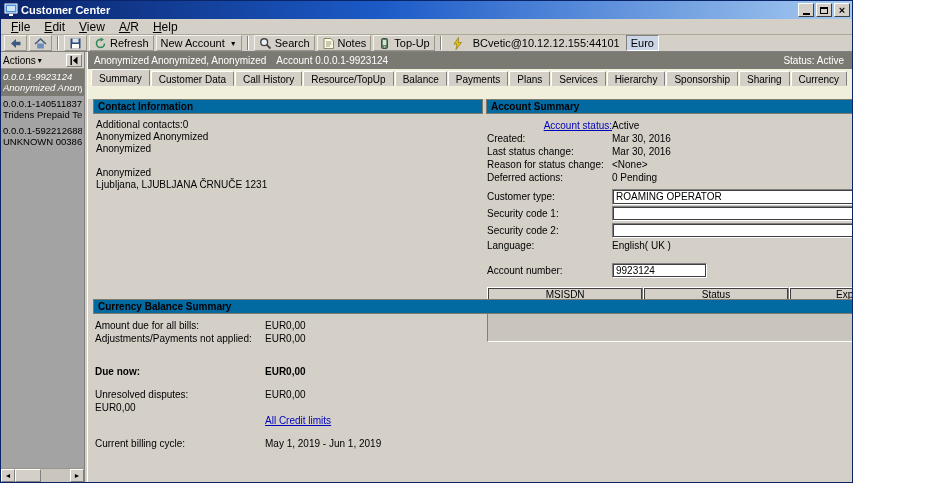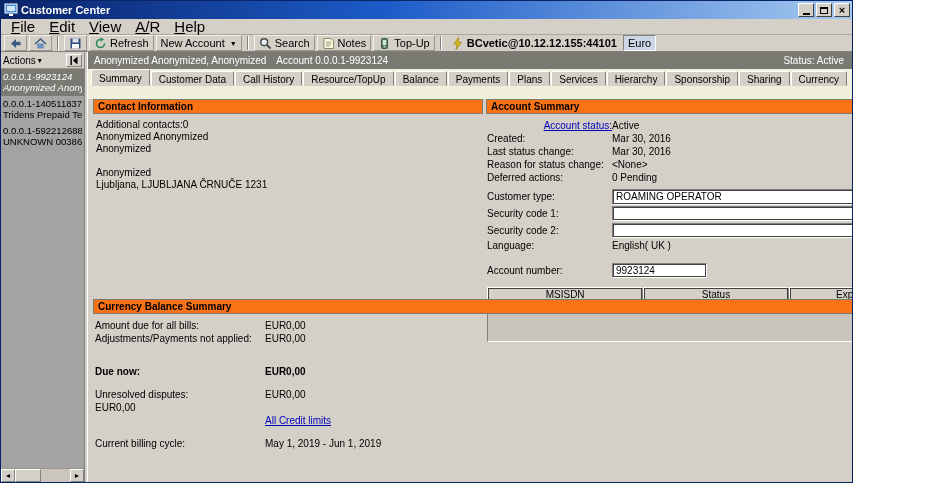--- a/index.html
+++ b/index.html
@@ -11,30 +11,30 @@
   .titlebar { height:18px; background:linear-gradient(to right,#0a246a,#1c5bc8 45%,#a6caf0); display:flex; align-items:center; padding:0 2px; flex:0 0 auto; }
   .app-icon { width:14px; height:14px; margin:0 3px 0 1px; display:inline-flex; }
   .title-text { color:#fff; font-weight:bold; font-size:11px; flex:1; white-space:nowrap; }
   .win-controls { display:flex; gap:2px; }
   .winbtn { width:16px; height:14px; background:#d4d0c8; border:1px solid; border-color:#fff #404040 #404040 #fff; display:flex; align-items:center; justify-content:center; padding:0; cursor:default; }
   .glyph-min { width:7px; height:2px; background:#000; margin-top:7px; }
   .glyph-max { width:8px; height:7px; border:1px solid #000; border-top:2px solid #000; }
   .glyph-close { font-size:11px; font-weight:bold; line-height:10px; }
 
   
-  .menubar { height:16px; display:flex; align-items:center; padding-left:4px; gap:2px; border-bottom:1px solid #aca899; flex:0 0 auto; font-size:15px; }
+  .menubar { height:16px; display:flex; align-items:center; padding-left:4px; gap:2px; border-bottom:1px solid #aca899; flex:0 0 auto; font-size:12px; }
   .menu-item { display:inline-block; padding:1px 6px; }
   .menu-item::first-letter { text-decoration:underline; }
 
   
   .toolbar { height:17px; display:flex; align-items:center; padding:0 3px; gap:2px; border-bottom:1px solid #808080; flex:0 0 auto; font-size:11px; }
   .tbtn { height:16px; display:inline-flex; align-items:center; gap:3px; padding:0 4px; background:#d4d0c8; border:1px solid; border-color:#f4f2ee #9a968a #9a968a #f4f2ee; cursor:default; font-size:11px; font-family:inherit; }
   .tbtn.pressed { border-color:#808080 #fff #fff #808080; background:#cdd6e6; }
   .tsep { width:2px; height:14px; border-left:1px solid #808080; border-right:1px solid #fff; margin:0 3px; }
-  .conn { display:inline-flex; align-items:center; gap:3px; padding:0 4px;font-weight:bold; }
+  .conn { display:inline-flex; align-items:center; gap:9px; padding:0 4px; }
   .dd-arrow { font-size:7px; margin-left:2px; }
 
   
   .main { flex:1; display:flex; min-height:0; }
   .sidebar { width:84px; flex:0 0 auto; background:#a3a3a3; display:flex; flex-direction:column; border-right:1px solid #808080; }
   .sidebar-header { height:17px; background:#d4d0c8; border-bottom:1px solid #9a968a; display:flex; align-items:center; padding:0 2px; gap:2px; flex:0 0 auto; }
   .sidebar-title { font-size:10px; }
   .caret { font-size:8px; }
   .collapse-btn { margin-left:auto; width:16px; height:13px; background:#d4d0c8; border:1px solid; border-color:#fff #808080 #808080 #fff; display:flex; align-items:center; justify-content:center; padding:0; }
   .action-list { flex:1; overflow:hidden; }
@@ -56,21 +56,21 @@
 
   
   .tabstrip { height:17px; background:#f0efdb; display:flex; align-items:flex-end; padding-left:3px; flex:0 0 auto; }
   .tab { background:#d4d0c8; border:1px solid; border-color:#fff #808080 transparent #fff; border-radius:2px 2px 0 0; padding:2px 7px 1px 7px; height:15px; line-height:11px; margin-right:1px; white-space:nowrap; cursor:default; }
   .tab.active { height:17px; padding-top:3px; font-weight:normal; position:relative; z-index:2; }
 
   
   .content { position:relative; flex:1; background:#d4d0c8; overflow:hidden; }
   .cream-strip { position:absolute; left:0; top:0; right:0; height:13px; background:#f0efdb; }
   .panel { position:absolute; }
-  .panel-header { height:15px; line-height:14px; background:#f97316; border:1px solid #7d7a6e; font-weight:bold; padding:0 4px; }
+  .panel-header { height:15px; line-height:14px; background:#0369a1; border:1px solid #7d7a6e; font-weight:bold; padding:0 4px; }
   .panel-contact { left:5px; top:13px; width:390px; }
   .panel-account { left:398px; top:13px; width:449px; }
   .panel-balance { left:5px; top:213px; width:842px; }
 
   .contact-body { padding:5px 3px; }
   .contact-line { min-height:12px; line-height:12px; white-space:nowrap; }
 
   .account-body { padding:5px 1px 0 1px; display:flex; flex-direction:column; }
   .fieldrow { display:flex; align-items:center; min-height:13px; line-height:13px; }
   .flabel { width:125px; flex:0 0 auto; white-space:nowrap; }

